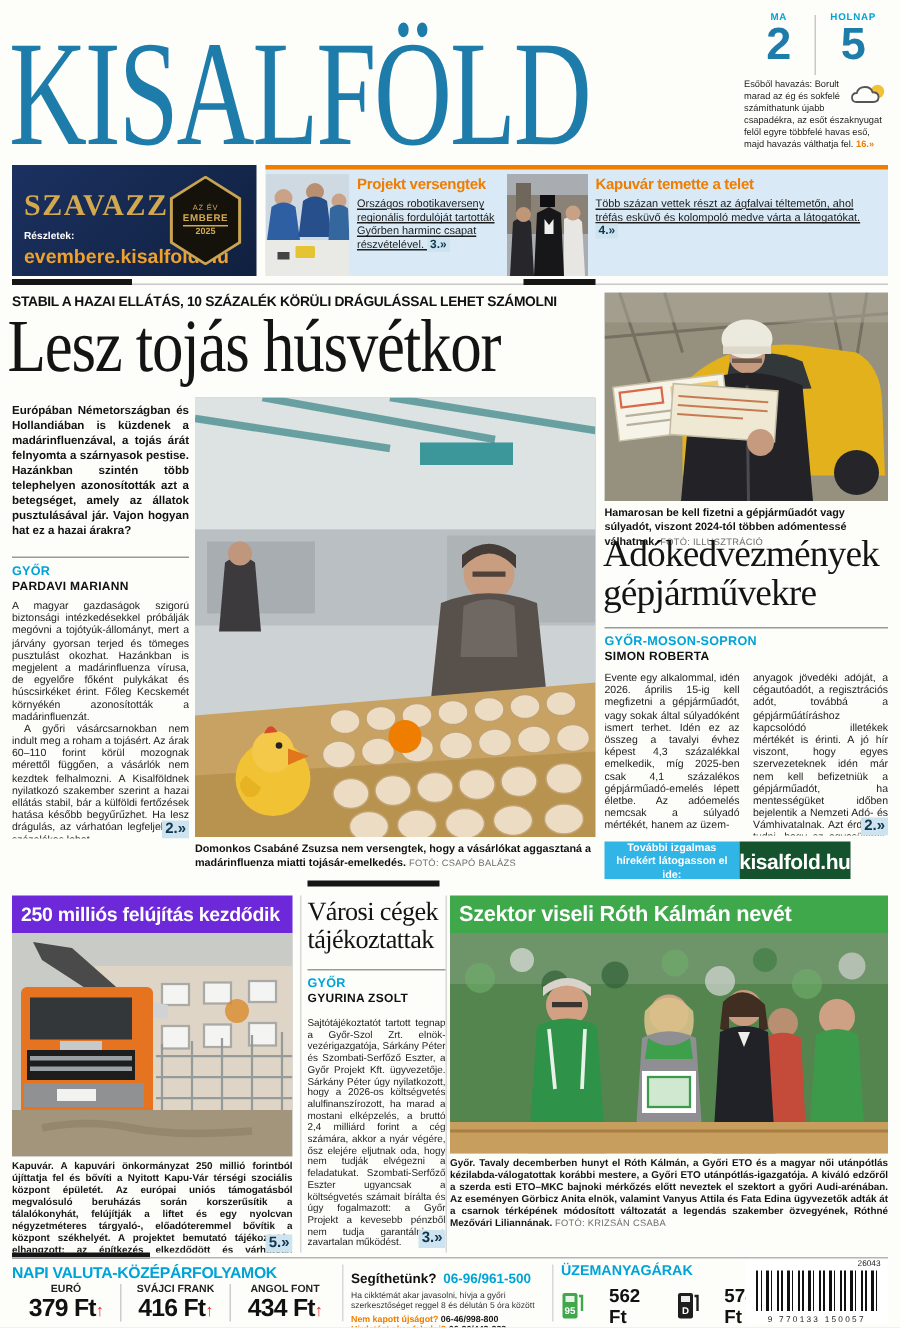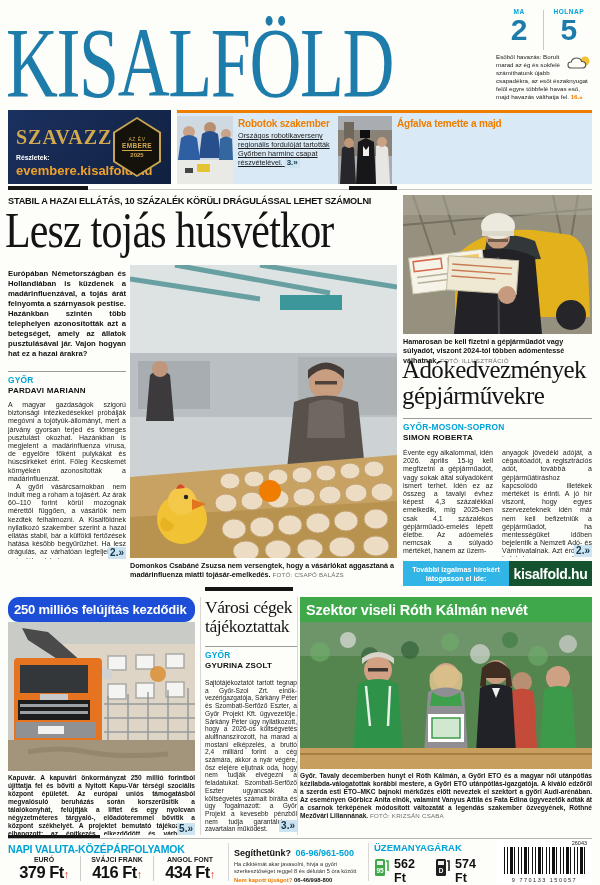--- a/index.html
+++ b/index.html
@@ -57,27 +57,27 @@
   .absref{position:absolute;right:0;bottom:0;font-size:10px;}
   .photo{position:absolute;overflow:hidden;background:#bbb;}
   .photo svg{display:block;width:100%;height:100%;}
   .capt{font-size:7.2px;font-weight:bold;line-height:1.3;color:#111;}
   .credit{color:#6d6d6d;font-weight:normal;font-size:6.2px;letter-spacing:.2px;}
   
   .tax-headline{position:absolute;left:402px;top:357px;width:192px;font-family:"Liberation Serif",serif;font-size:25px;
                 letter-spacing:-.6px;line-height:1.04;color:#141414;}
   .tax-body{position:absolute;left:403px;top:449px;width:189px;height:108px;display:flex;gap:9px;overflow:visible;}
   .tax-col{width:90px;height:108px;overflow:hidden;}
-  .banner{position:absolute;left:403px;top:561px;width:189px;height:25px;display:flex;}
+  .banner{position:absolute;left:403px;top:561px;width:164px;height:25px;display:flex;}
   .banner-cyan{width:106px;background:#31b4e6;color:#fff;font-size:7.2px;font-weight:bold;line-height:1.25;
                display:flex;align-items:center;justify-content:center;text-align:center;padding:0 4px;box-sizing:border-box;}
   .banner-orange{flex:1;background:#14532d;color:#fff;font-weight:800;font-size:14px;display:flex;align-items:center;justify-content:center;letter-spacing:-.3px;}
   
   .boxtitle{position:absolute;height:25px;color:#fff;font-weight:800;display:flex;align-items:center;padding:0 6px;box-sizing:border-box;letter-spacing:-.2px;}
-  .reno-title{left:8px;top:597px;width:187px;background:#1d4ed8;font-size:13px;border-radius:11px;}
+  .reno-title{left:8px;top:597px;width:187px;background:#6d28d9;font-size:13px;}
   .sector-title{left:300px;top:597px;width:292px;background:#3ea84a;font-size:14.5px;}
   .botcapt{position:absolute;font-size:6.6px;font-weight:bold;line-height:1.22;text-align:justify;color:#151515;overflow:hidden;}
   .city-headline{position:absolute;left:205px;top:598px;width:94px;font-family:"Liberation Serif",serif;font-size:17.5px;
                  letter-spacing:-.4px;line-height:1.08;color:#141414;}
   .city-body{position:absolute;left:205px;top:679px;width:92px;height:153px;overflow:hidden;font-size:6.6px;}
   
   .fx-title{position:absolute;left:8px;top:843px;color:#00a3d7;font-weight:800;font-size:10.5px;letter-spacing:-.2px;}
   .fx-row{position:absolute;left:8px;top:856px;width:218px;display:flex;}
   .fx-cell{width:72px;text-align:center;border-right:1px solid #ccc;}
   .fx-cell:last-child{border-right:none;}
@@ -86,21 +86,21 @@
   .trend{color:#e2342a;font-size:11px;font-weight:800;}
   .help{position:absolute;left:234px;top:842px;width:130px;}
   .help-title{font-size:9px;font-weight:800;color:#111;}
   .help-phone{font-size:9px;font-weight:800;color:#00a3d7;}
   .help-text{font-size:5.7px;color:#333;line-height:1.3;margin-top:1px;}
   .help-q{font-size:5.9px;margin-top:1px;}
   .qlabel{color:#ee7d00;font-weight:800;}
   .qvalue{color:#111;font-weight:800;}
   .fuel{position:absolute;left:374px;top:842px;width:118px;}
   .fuel-title{font-size:9.5px;font-weight:800;color:#00a3d7;}
-  .fuel-row{display:flex;align-items:flex-start;gap:4px;margin-top:4px;}
+  .fuel-row{display:flex;align-items:flex-end;gap:16px;margin-top:4px;}
   .fuel-price{font-size:12.5px;font-weight:800;color:#111;margin-right:8px;}
   .barcode{position:absolute;left:497px;top:840px;width:95px;height:43px;background:#fff;}
   .bc-issue{position:absolute;top:0;right:5px;font-size:5.5px;color:#222;}
   .bc-bars{position:absolute;left:7px;right:7px;top:7px;bottom:9px;
            background:repeating-linear-gradient(90deg,#111 0 1.5px,#fff 1.5px 3px,#111 3px 4px,#fff 4px 6.5px,#111 6.5px 9px,#fff 9px 10px,#111 10px 11px,#fff 11px 14px);}
   .bc-digits{position:absolute;bottom:0;left:0;width:100%;text-align:center;font-size:5.5px;color:#222;letter-spacing:1.5px;}
 </style>
 </head>
 <body>
 
@@ -155,39 +155,40 @@
           <path d="M4 22 q8 -6 16 0 l3 22 -22 0 z" fill="#2e5fa3"></path>
           <circle cx="33" cy="12" r="6" fill="#b98f72"></circle>
           <path d="M25 18 q8 -6 16 0 l3 24 -22 0 z" fill="#274f8c"></path>
           <circle cx="49" cy="18" r="5" fill="#caa287"></circle>
           <path d="M43 23 q6 -5 12 0 l1 21 -14 0 z" fill="#35679f"></path>
           <rect x="20" y="48" width="13" height="8" rx="1" fill="#e5c433"></rect>
           <rect x="8" y="52" width="8" height="5" fill="#444"></rect>
         </svg>
     </div>
     <div class="pitem" style="left:61px;width:96px;">
-      <div class="ptitle">Robotok szakember</div>
+      <div class="ptitle">Projekt versengtek</div>
       <div class="ptext"><span>Országos robotikaverseny regionális fordulóját tartották Győrben harminc csapat részvételével.</span> <span class="pref">3.»</span></div>
     </div>
     <div class="pphoto" style="left:161px;width:54px;">
       <svg viewBox="0 0 54 68" preserveAspectRatio="none">
           <rect width="54" height="68" fill="#a9adb1"></rect>
           <rect y="14" width="54" height="26" fill="#8a8276"></rect>
           <rect x="6" y="6" width="10" height="20" fill="#6f675c"></rect>
           <path d="M20 26 l8 -4 8 4 2 42 -20 0 z" fill="#17171a"></path>
           <rect x="22" y="14" width="10" height="8" fill="#101013"></rect>
           <path d="M25 30 l3 4 3 -4 0 10 -6 0 z" fill="#efefec"></path>
           <path d="M38 30 q7 -4 12 2 l2 36 -14 0 z" fill="#e8e6e2"></path>
           <circle cx="44" cy="26" r="5" fill="#c9a184"></circle>
           <path d="M4 32 q6 -5 12 0 l2 36 -16 0 z" fill="#26262b"></path>
           <circle cx="11" cy="27" r="5" fill="#bf9678"></circle>
         </svg>
     </div>
     <div class="pitem" style="left:220px;width:190px;">
-      <div class="ptitle">Ágfalva temette a majd</div>
+      <div class="ptitle">Kapuvár temette a telet</div>
+      <div class="ptext"><span>Több százan vettek részt az ágfalvai téltemetőn, ahol tréfás esküvő és kolompoló medve várta a látogatókat.</span> <span class="pref">4.»</span></div>
     </div>
   </div>
 
   <div class="hair" style="left:8px;top:189px;width:584px;"></div>
   <div class="blackbar" style="left:8px;top:186px;width:80px;"></div>
   <div class="blackbar" style="left:349px;top:186px;width:48px;"></div>
 
   <div class="kicker">STABIL A HAZAI ELLÁTÁS, 10 SZÁZALÉK KÖRÜLI DRÁGULÁSSAL LEHET SZÁMOLNI</div>
   <div class="headline">Lesz tojás húsvétkor</div>
 

